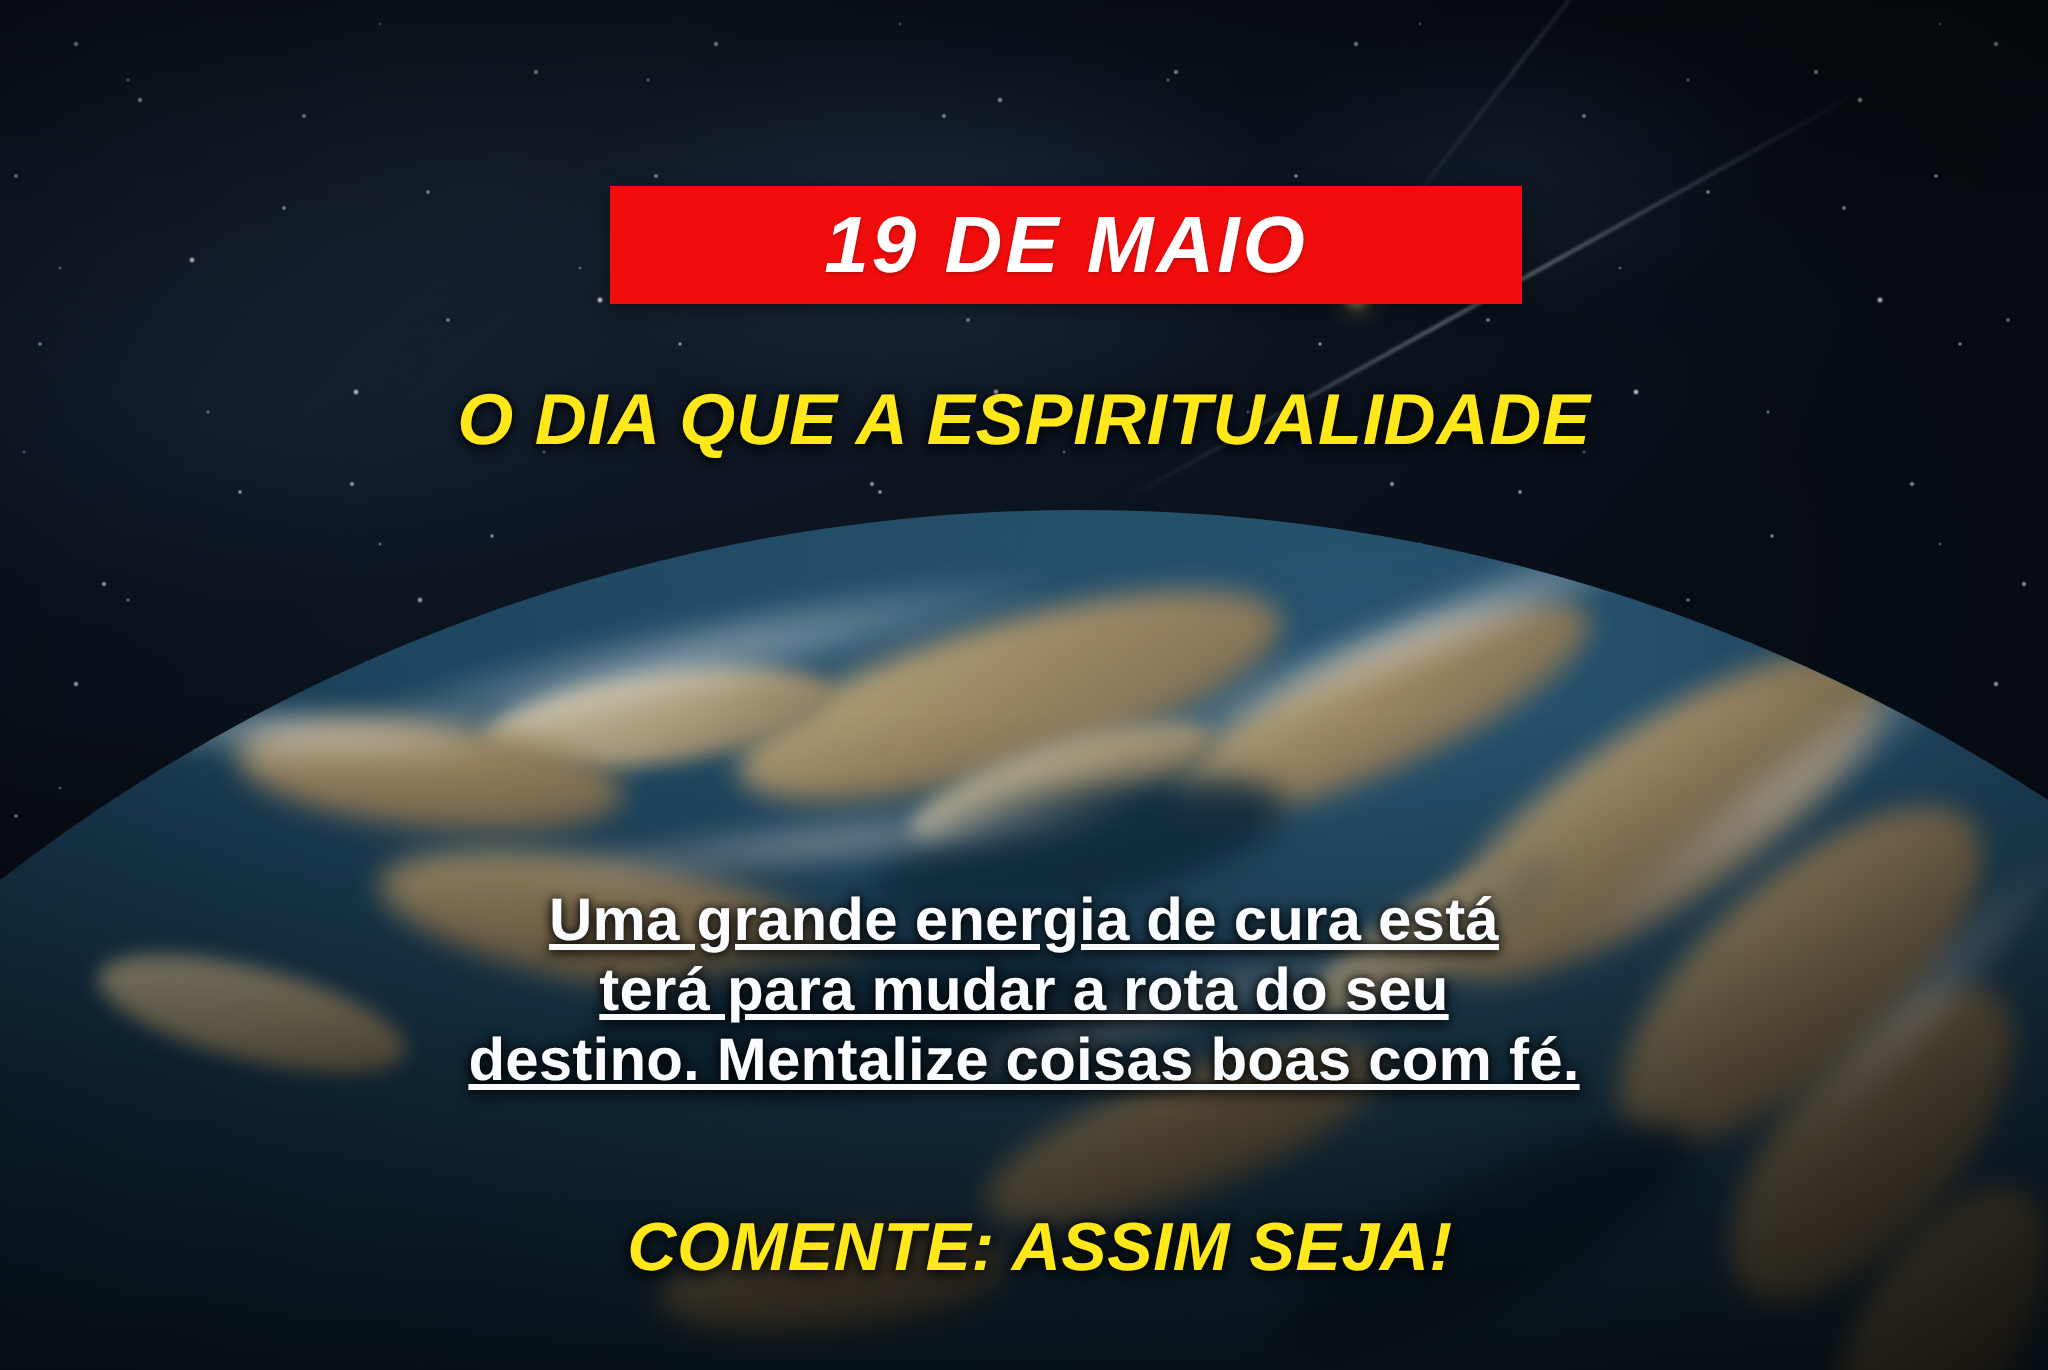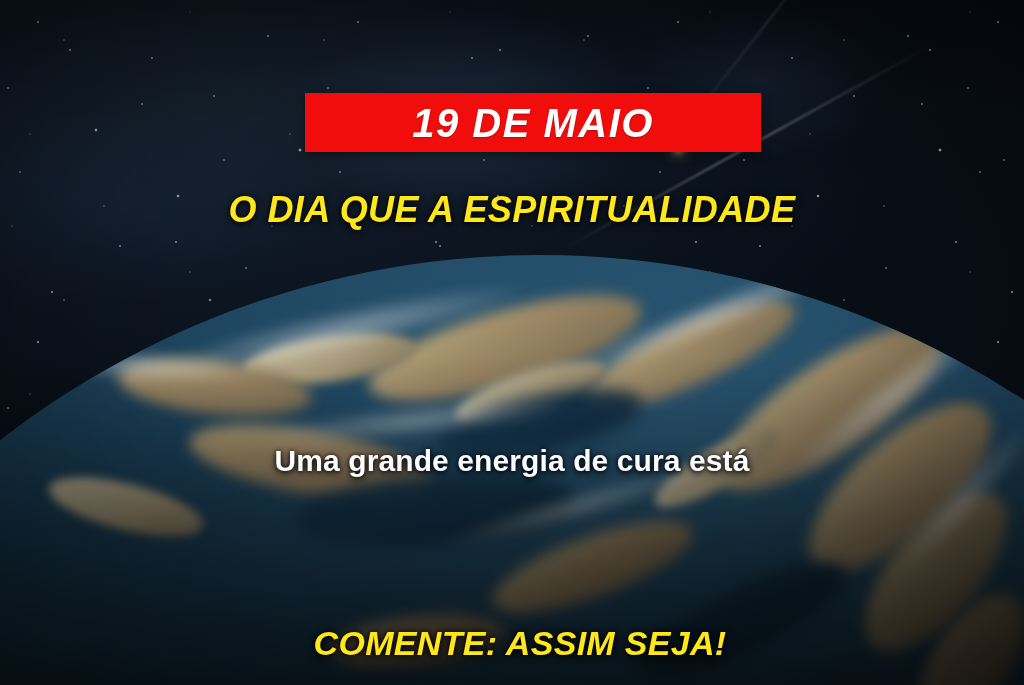--- a/index.html
+++ b/index.html
@@ -234,25 +234,25 @@
     position:absolute;
     left:0;right:0;top:443px;
     text-align:center;
     color:#fafcff;
     font-size:30px;
     font-weight:bold;
     letter-spacing:.1px;
     line-height:1.17;
     text-shadow:0 2px 7px rgba(0,0,0,.9),0 0 4px rgba(0,0,0,.75);
   }
-  .body-copy .bc-line{display:block;white-space:nowrap;}
+  .body-copy .bc-line{display:block;white-space:nowrap;text-decoration:underline;}
 
   .cta{
     position:absolute;
-    left:0;right:0;top:626px;
+    left:0;right:0;top:607px;
     text-align:center;
     color:#ffe81a;
     font-size:34px;
     font-weight:bold;
     font-style:italic;
     letter-spacing:.3px;
     line-height:1;
     white-space:nowrap;
     text-shadow:0 2px 8px rgba(0,0,0,.9),0 0 4px rgba(0,0,0,.8);
     padding-left:16px;
@@ -320,18 +320,20 @@
     <div class="date-banner">
       <span>19 DE MAIO</span>
     </div>
 
     <div class="headline">
       <span class="hl-line">O DIA QUE A ESPIRITUALIDADE</span>
     </div>
 
     <div class="body-copy">
       <span class="bc-line">Uma grande energia de cura está</span>
+      <span class="bc-line">terá para mudar a rota do seu</span>
+      <span class="bc-line">destino. Mentalize coisas boas com fé.</span>
     </div>
 
     <div class="cta">COMENTE: ASSIM SEJA!</div>
 
   </div>
 </div>
 
 </body></html>

